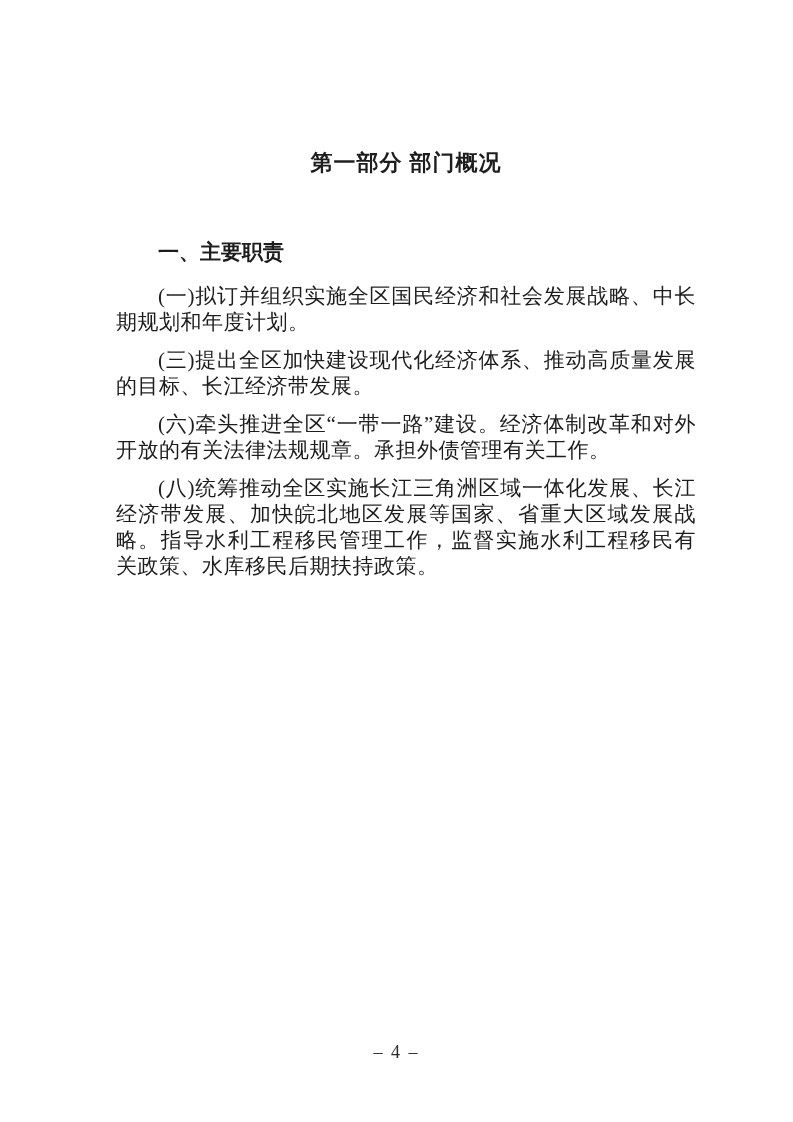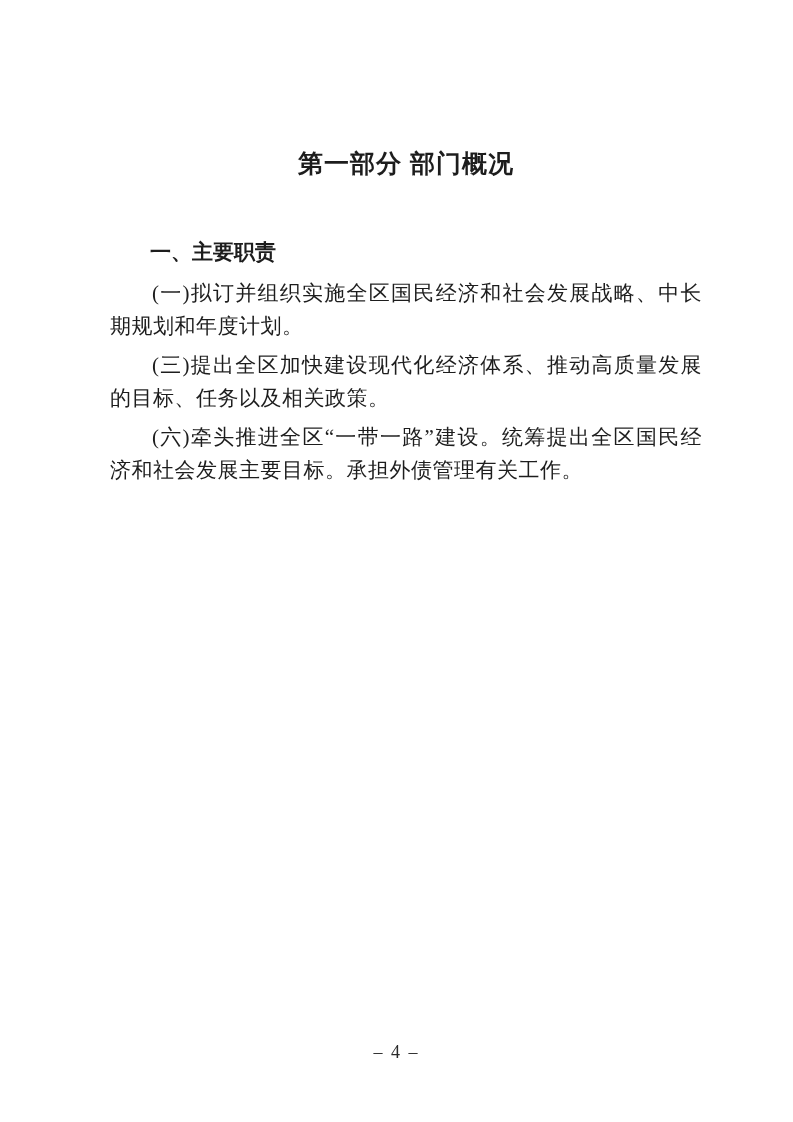--- a/index.html
+++ b/index.html
@@ -18,38 +18,38 @@
   }
   .content {
     position: absolute;
     left: 104px;
     top: 148px;
     width: 604px;
   }
   .doc-title {
     font-family: "Liberation Sans", sans-serif;
     font-weight: bold;
-    font-size: 25px;
+    font-size: 22px;
     line-height: 30px;
     text-align: center;
     letter-spacing: 1px;
     margin: 0 0 55px 0;
   }
   .section-heading {
     font-family: "Liberation Sans", sans-serif;
     font-weight: bold;
     font-size: 21px;
     line-height: 37.5px;
-    margin: 4px;
+    margin: 12px;
     text-indent: 2em;
   }
   .body-paragraph {
     font-size: 21px;
-    line-height: 33px;
-    margin: 6px;
+    line-height: 26px;
+    margin: 12px;
     text-indent: 2em;
     text-align: justify;
     text-justify: inter-ideograph;
     letter-spacing: 0.5px;
   }
   .footer {
     position: absolute;
     left: 0;
     right: 0;
     top: 1042px;
@@ -61,20 +61,21 @@
 </style>
 </head>
 <body>
 
 <div class="doc-page">
   <div class="content">
     <h1 class="doc-title">第一部分 部门概况</h1>
     <h2 class="section-heading">一、主要职责</h2>
     <div class="paragraphs">
         <p class="body-paragraph">(一)拟订并组织实施全区国民经济和社会发展战略、中长期规划和年度计划。</p>
-        <p class="body-paragraph">(三)提出全区加快建设现代化经济体系、推动高质量发展的目标、任务以及相关政策。</p>
-        <p class="body-paragraph">(六)牵头推进全区“一带一路”建设。统筹提出全区国民经济和社会发展主要目标。承担外债管理有关工作。</p>
+        <p class="body-paragraph">(三)提出全区加快建设现代化经济体系、推动高质量发展的目标、长江经济带发展。</p>
+        <p class="body-paragraph">(六)牵头推进全区“一带一路”建设。经济体制改革和对外开放的有关法律法规规章。承担外债管理有关工作。</p>
+        <p class="body-paragraph">(八)统筹推动全区实施长江三角洲区域一体化发展、长江经济带发展、加快皖北地区发展等国家、省重大区域发展战略。指导水利工程移民管理工作，监督实施水利工程移民有关政策、水库移民后期扶持政策。</p>
       </div>
   </div>
   <div class="footer">
     <span>– 4 –</span>
   </div>
 </div>
 
 </body></html>

